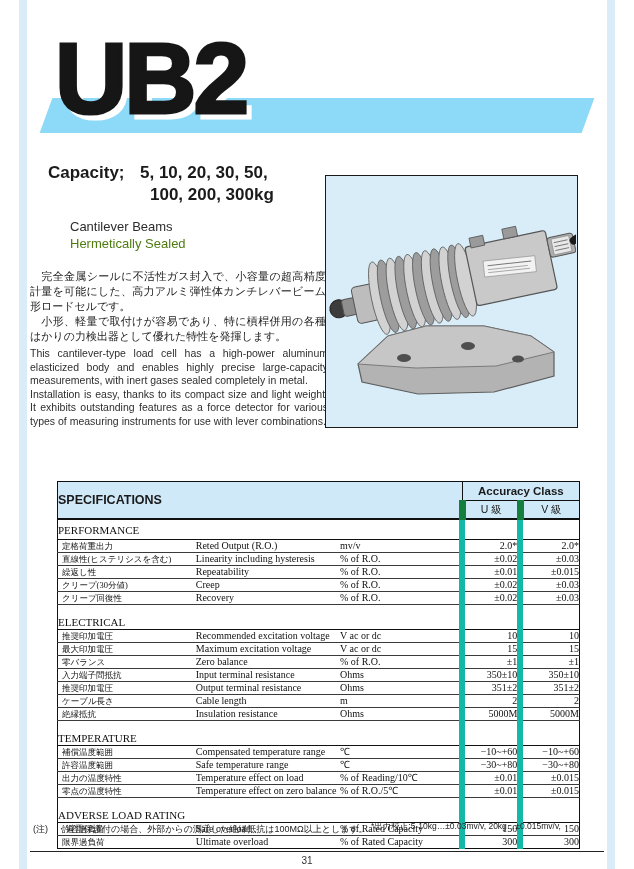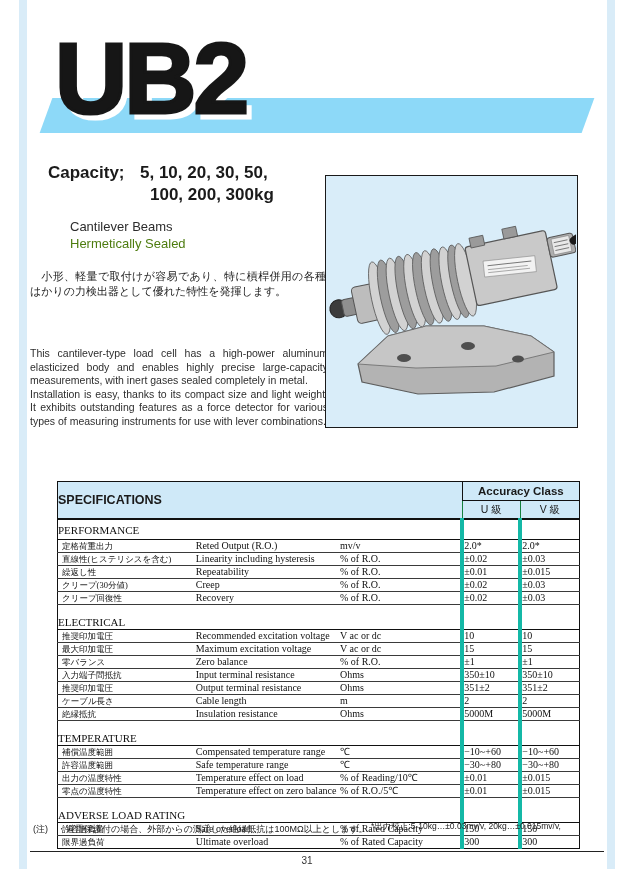--- a/index.html
+++ b/index.html
@@ -39,26 +39,26 @@
   .photo-frame svg{display:block;}
 
   
   .spec-table{position:absolute;left:57px;top:481px;width:523px;border-collapse:collapse;
               table-layout:fixed;border:1.5px solid #111;}
   .spec-table th{background:#cfe9f8;padding:0;}
   .spec-title{font-size:12.5px;font-weight:bold;text-align:left;border-bottom:2px solid #111;}
   .acc-title{font-size:11.5px;font-weight:bold;text-align:center;border-left:1px solid #111;
              border-bottom:1px solid #111;height:18px;}
   tr.acc-cols th{font-size:10.5px;font-weight:normal;text-align:center;height:17px;
-                 border-left:1px solid #15803d;border-bottom:2px solid #111;}
+                 border-left:7px solid #15803d;border-bottom:2px solid #111;}
   .spec-table td{font-family:"Liberation Serif",serif;font-size:10px;height:12px;line-height:12px;
                  padding:0;color:#111;overflow:hidden;white-space:nowrap;}
   td.ja{font-size:8.5px;padding-left:4px;}
   td.unit{padding-left:2px;}
-  td.u,td.v{text-align:left;border-left:4px solid #14b8a6;}
+  td.u,td.v{text-align:right;border-left:6px solid #14b8a6;}
   tr.data td{border-bottom:1px solid #3a3a3a;}
   tr.section td{border-bottom:1px solid #111;height:23px;vertical-align:bottom;padding-bottom:1px;}
   tr.section.first td{height:19px;vertical-align:middle;padding-bottom:0;}
   .stitle{padding-left:138px;font-family:Liberation Sans, sans-serif;font-size:11px !important;}
   tr.data:last-child td{border-bottom:none;}
 
   
   .note-left{position:absolute;left:33px;top:823px;font-size:9px;color:#222;}
   .note-right{position:absolute;left:348px;top:821px;width:236px;font-size:8.5px;color:#222;text-align:center;}
   .note-right div{line-height:11px;}
@@ -77,20 +77,21 @@
   <span class="main">UB2</span>
 </div>
 
 <div class="cap-label">Capacity;</div>
 <div class="cap-l1">5, 10, 20, 30, 50,</div>
 <div class="cap-l2">100, 200, 300kg</div>
 <div class="sub1">Cantilever Beams</div>
 <div class="sub2">Hermetically Sealed</div>
 
 <div class="ja-desc">
+  <p>　完全金属シールに不活性ガス封入で、小容量の超高精度計量を可能にした、高力アルミ弾性体カンチレバービーム形ロードセルです。</p>
   <p>　小形、軽量で取付けが容易であり、特に槓桿併用の各種はかりの力検出器として優れた特性を発揮します。</p>
 </div>
 
 <div class="en-desc">
   <p>This cantilever-type load cell has a high-power aluminum elasticized body and enables highly precise large-capacity measurements, with inert gases sealed completely in metal.</p>
   <p>Installation is easy, thanks to its compact size and light weight. It exhibits outstanding features as a force detector for various types of measuring instruments for use with lever combinations.</p>
 </div>
 
 <div class="photo-frame">
   <svg width="250" height="250" viewBox="0 0 250 250">

